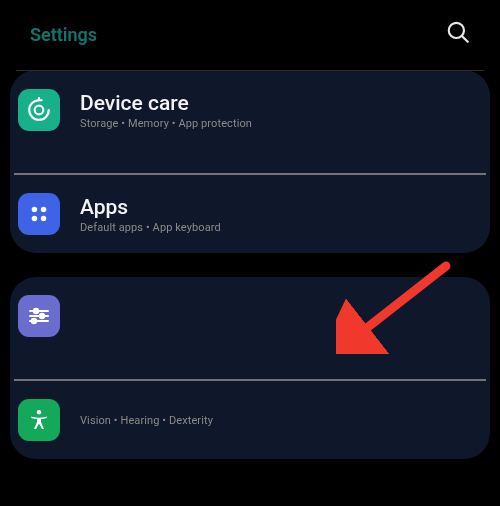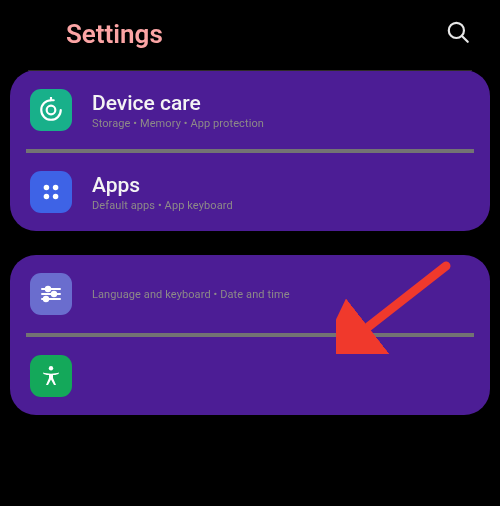--- a/index.html
+++ b/index.html
@@ -11,45 +11,45 @@
     overflow: hidden;
     position: relative;
   }
   .header {
     display: flex;
     align-items: center;
     justify-content: space-between;
     padding: 16px 24px 10px 30px;
   }
   .header-title {
-    color: #fca5a5;
-    font-size: 26px;
+    color: #0f766e;
+    font-size: 18px;
     font-weight: 600;
-    margin-left: 36px;
   }
   .search-btn {
     width: 36px; height: 36px;
     display: flex; align-items: center; justify-content: center;
     color: #e8e8e8;
     cursor: pointer;
   }
   .card {
-    background: #4c1d95;
+    background: #0f172a;
     border-radius: 26px;
     margin: 8px 10px;
-    padding: 0 16px;
+    padding: 0 4px;
   }
   .row {
     display: flex;
     align-items: center;
     padding: 18px 4px 18px 0;
     cursor: pointer;
   }
   .card .row + .row {
-    border-top: 4px solid #737373;
+    border-top: 2px solid #737373;
+    margin-top: 24px;
   }
   .card-leading-divider {
     border-top: 1px solid #2f2b28;
     margin: 0 2px;
   }
   .icon-wrap {
     width: 42px; height: 42px;
     border-radius: 11px;
     display: flex; align-items: center; justify-content: center;
     flex-shrink: 0;
@@ -134,32 +134,32 @@
       <svg width="24" height="24" viewBox="0 0 24 24" fill="none" stroke="#fff" stroke-width="2" stroke-linecap="round">
         <line x1="3" y1="7" x2="21" y2="7"></line>
           <circle cx="9" cy="7" r="2.2" fill="#fff"></circle>
         <line x1="3" y1="12" x2="21" y2="12"></line>
           <circle cx="15" cy="12" r="2.2" fill="#fff"></circle>
         <line x1="3" y1="17" x2="21" y2="17"></line>
           <circle cx="7" cy="17" r="2.2" fill="#fff"></circle>
       </svg>
     </div>
     <div class="row-text">
-      <div class="row-sub">Language and keyboard  •  Date and time</div>
     </div>
   </div>
 
   <div class="row">
     <div class="icon-wrap" style="background:#14a85a">
       <svg width="24" height="24" viewBox="0 0 24 24" fill="#fff">
         <circle cx="12" cy="4.2" r="2.2"></circle>
         <path d="M4 8.5 C8 10 16 10 20 8.5 L19.5 10 C17 11 15 11 14 11 L14 14 L17 21 L15 21 L12 15.5 L9 21 L7 21 L10 14 L10 11 C9 11 7 11 4.5 10 Z"></path>
       </svg>
     </div>
     <div class="row-text">
+      <div class="row-sub">Vision  •  Hearing  •  Dexterity</div>
     </div>
   </div>
 </div>
 
 <svg class="arrow" viewBox="0 0 120 96">
   <defs>
     <marker id="ah" markerWidth="8" markerHeight="8" refX="2" refY="4" orient="auto">
       <polygon points="0,0 8,4 0,8" fill="#f0392c"></polygon>
     </marker>
   </defs>

